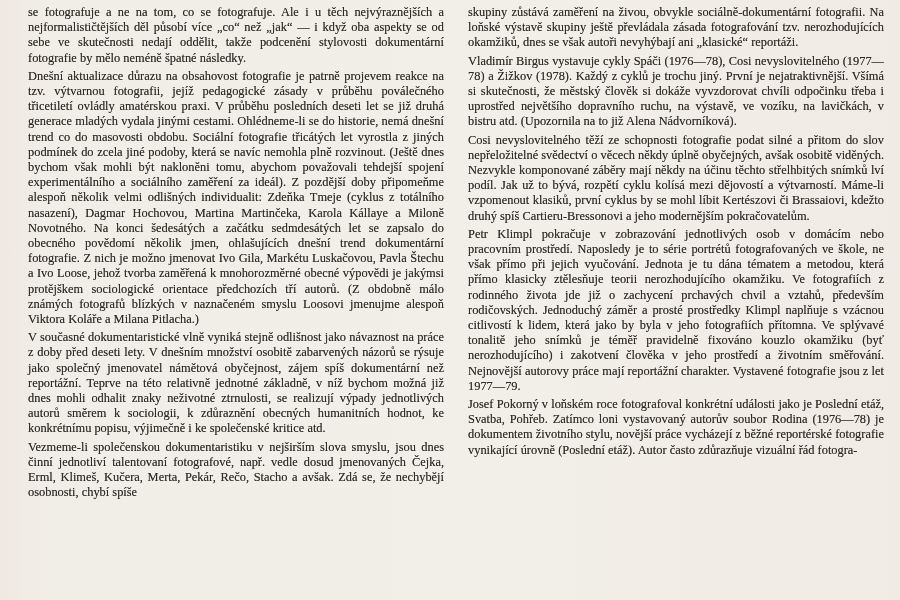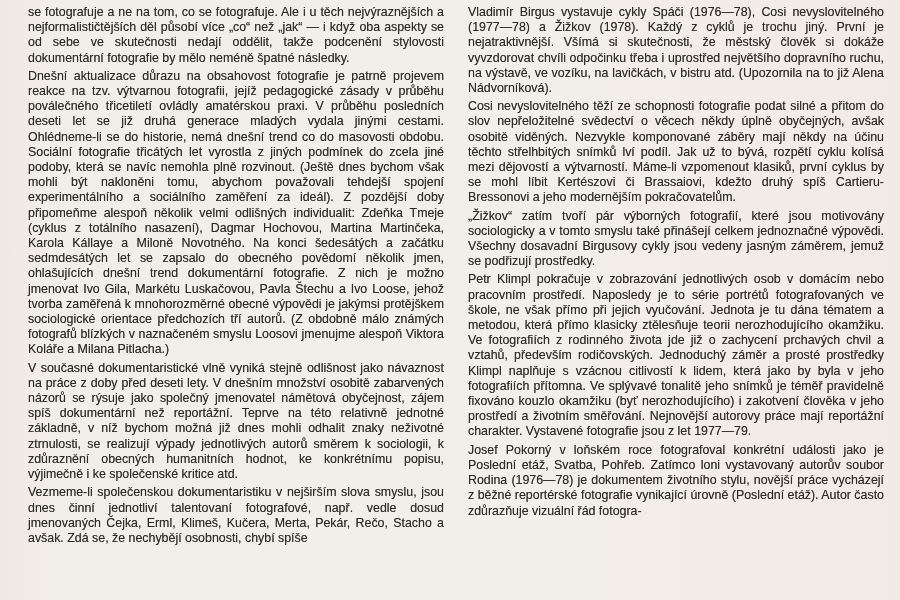--- a/index.html
+++ b/index.html
@@ -13,21 +13,21 @@
     background: #f1eee7;
   }
   .page {
     box-sizing: border-box;
     width: 900px;
     height: 600px;
     padding: 5px 16px 0 28px;
     display: flex;
     gap: 24px;
     background: linear-gradient(90deg, #efe8e3 0%, #f1eee7 5%, #f2efe8 60%, #f0ece5 100%);
-    font-family: Liberation Sans, sans-serif;
+    font-family: Liberation Serif, serif;
     font-size: 12.4px;
     line-height: 15.2px;
     color: #2e2b27;
     text-align: justify;
     hyphens: auto;
     -webkit-hyphens: auto;
   }
   .col {
     flex: 1 1 0;
     min-width: 0;
@@ -41,19 +41,19 @@
 <body>
 
 <div class="page">
   <div class="col">
     <p>se fotografuje a ne na tom, co se fotografuje. Ale i u těch nejvýraznějších a nejformalističtějších děl působí více „co“ než „jak“ — i když oba aspekty se od sebe ve skutečnosti nedají oddělit, takže podcenění stylovosti dokumentární fotografie by mělo neméně špatné následky.</p>
     <p>Dnešní aktualizace důrazu na obsahovost fotografie je patrně projevem reakce na tzv. výtvarnou fotografii, jejíž pedagogické zásady v průběhu poválečného třicetiletí ovládly amatérskou praxi. V průběhu posledních deseti let se již druhá generace mladých vydala jinými cestami. Ohlédneme-li se do historie, nemá dnešní trend co do masovosti obdobu. Sociální fotografie třicátých let vyrostla z jiných podmínek do zcela jiné podoby, která se navíc nemohla plně rozvinout. (Ještě dnes bychom však mohli být nakloněni tomu, abychom považovali tehdejší spojení experimentálního a sociálního zaměření za ideál). Z pozdější doby připomeňme alespoň několik velmi odlišných individualit: Zdeňka Tmeje (cyklus z totálního nasazení), Dagmar Hochovou, Martina Martinčeka, Karola Kállaye a Miloně Novotného. Na konci šedesátých a začátku sedmdesátých let se zapsalo do obecného povědomí několik jmen, ohlašujících dnešní trend dokumentární fotografie. Z nich je možno jmenovat Ivo Gila, Markétu Luskačovou, Pavla Štechu a Ivo Loose, jehož tvorba zaměřená k mnohorozměrné obecné výpovědi je jakýmsi protějškem sociologické orientace předchozích tří autorů. (Z obdobně málo známých fotografů blízkých v naznačeném smyslu Loosovi jmenujme alespoň Viktora Koláře a Milana Pitlacha.)</p>
     <p>V současné dokumentaristické vlně vyniká stejně odlišnost jako návaznost na práce z doby před deseti lety. V dnešním množství osobitě zabarvených názorů se rýsuje jako společný jmenovatel námětová obyčejnost, zájem spíš dokumentární než reportážní. Teprve na této relativně jednotné základně, v níž bychom možná již dnes mohli odhalit znaky neživotné ztrnulosti, se realizují výpady jednotlivých autorů směrem k sociologii, k zdůraznění obecných humanitních hodnot, ke konkrétnímu popisu, výjimečně i ke společenské kritice atd.</p>
     <p>Vezmeme-li společenskou dokumentaristiku v nejširším slova smyslu, jsou dnes činní jednotliví talentovaní fotografové, např. vedle dosud jmenovaných Čejka, Erml, Klimeš, Kučera, Merta, Pekár, Rečo, Stacho a avšak. Zdá se, že nechybějí osobnosti, chybí spíše</p>
   </div>
   <div class="col">
+    <p>skupiny zůstává zaměření na živou, obvykle sociálně-dokumentární fotografii. Na loňské výstavě skupiny ještě převládala zásada fotografování tzv. nerozhodujících okamžiků, dnes se však autoři nevyhýbají ani „klasické“ reportáži.</p>
     <p>Vladimír Birgus vystavuje cykly Spáči (1976—78), Cosi nevyslovitelného (1977—78) a Žižkov (1978). Každý z cyklů je trochu jiný. První je nejatraktivnější. Všímá si skutečnosti, že městský člověk si dokáže vyvzdorovat chvíli odpočinku třeba i uprostřed největšího dopravního ruchu, na výstavě, ve vozíku, na lavičkách, v bistru atd. (Upozornila na to již Alena Nádvorníková).</p>
     <p>Cosi nevyslovitelného těží ze schopnosti fotografie podat silné a přitom do slov nepřeložitelné svědectví o věcech někdy úplně obyčejných, avšak osobitě viděných. Nezvykle komponované záběry mají někdy na účinu těchto střelhbitých snímků lví podíl. Jak už to bývá, rozpětí cyklu kolísá mezi dějovostí a výtvarností. Máme-li vzpomenout klasiků, první cyklus by se mohl líbit Kertészovi či Brassaiovi, kdežto druhý spíš Cartieru-Bressonovi a jeho modernějším pokračovatelům.</p>
-    <p>„Žižkov“ zatím tvoří pár výborných fotografií, které jsou motivovány sociologicky a v tomto smyslu také přinášejí celkem jednoznačné výpovědi. Všechny dosavadní Birgusovy cykly jsou vedeny jasným záměrem, jemuž se podřizují prostředky.</p>
     <p>Petr Klimpl pokračuje v zobrazování jednotlivých osob v domácím nebo pracovním prostředí. Naposledy je to série portrétů fotografovaných ve škole, ne však přímo při jejich vyučování. Jednota je tu dána tématem a metodou, která přímo klasicky ztělesňuje teorii nerozhodujícího okamžiku. Ve fotografiích z rodinného života jde již o zachycení prchavých chvil a vztahů, především rodičovských. Jednoduchý záměr a prosté prostředky Klimpl naplňuje s vzácnou citlivostí k lidem, která jako by byla v jeho fotografiích přítomna. Ve splývavé tonalitě jeho snímků je téměř pravidelně fixováno kouzlo okamžiku (byť nerozhodujícího) i zakotvení člověka v jeho prostředí a životním směřování. Nejnovější autorovy práce mají reportážní charakter. Vystavené fotografie jsou z let 1977—79.</p>
     <p>Josef Pokorný v loňském roce fotografoval konkrétní události jako je Poslední etáž, Svatba, Pohřeb. Zatímco loni vystavovaný autorův soubor Rodina (1976—78) je dokumentem životního stylu, novější práce vycházejí z běžné reportérské fotografie vynikající úrovně (Poslední etáž). Autor často zdůrazňuje vizuální řád fotogra-</p>
   </div>
 </div>
 
 </body></html>

